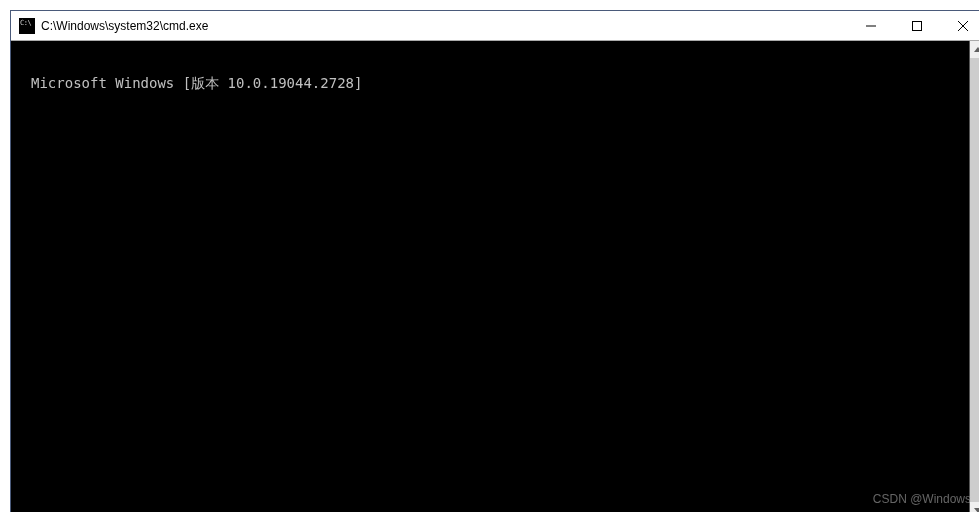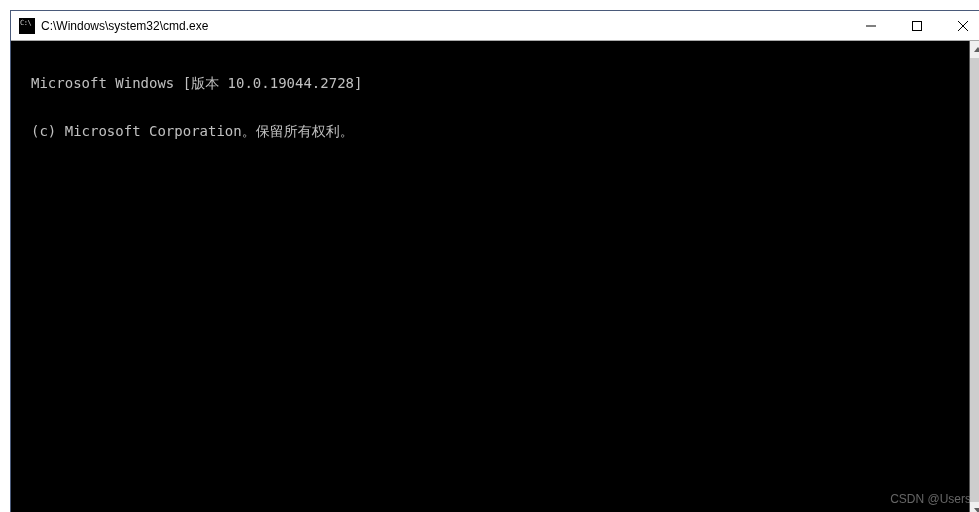--- a/index.html
+++ b/index.html
@@ -171,21 +171,20 @@
             <line x1="0" y1="0" x2="10" y2="10" stroke="currentColor" stroke-width="1"></line>
             <line x1="10" y1="0" x2="0" y2="10" stroke="currentColor" stroke-width="1"></line>
           </svg>
       </div>
     </div>
   </div>
 
   <div class="client">
     <div class="terminal">
       <span class="line">Microsoft Windows [版本 10.0.19044.2728]</span>
-      <span class="line">(c) Microsoft Corporation。保留所有权利。</span>
       <span class="line"></span>
     </div>
 
     <div class="vscroll">
       <div class="vs-btn">
         <svg viewBox="0 0 10 6" width="8" height="5">
             <polygon points="5,0 10,6 0,6" fill="#606060"></polygon>
           </svg>
       </div>
       <div class="vs-track">
@@ -193,13 +192,13 @@
       </div>
       <div class="vs-btn">
         <svg viewBox="0 0 10 6" width="8" height="5">
             <polygon points="0,0 10,0 5,6" fill="#606060"></polygon>
           </svg>
       </div>
     </div>
   </div>
 </div>
 
-<div class="watermark">CSDN @Users</div>
+<div class="watermark">CSDN @Windows</div>
 
 </body></html>

